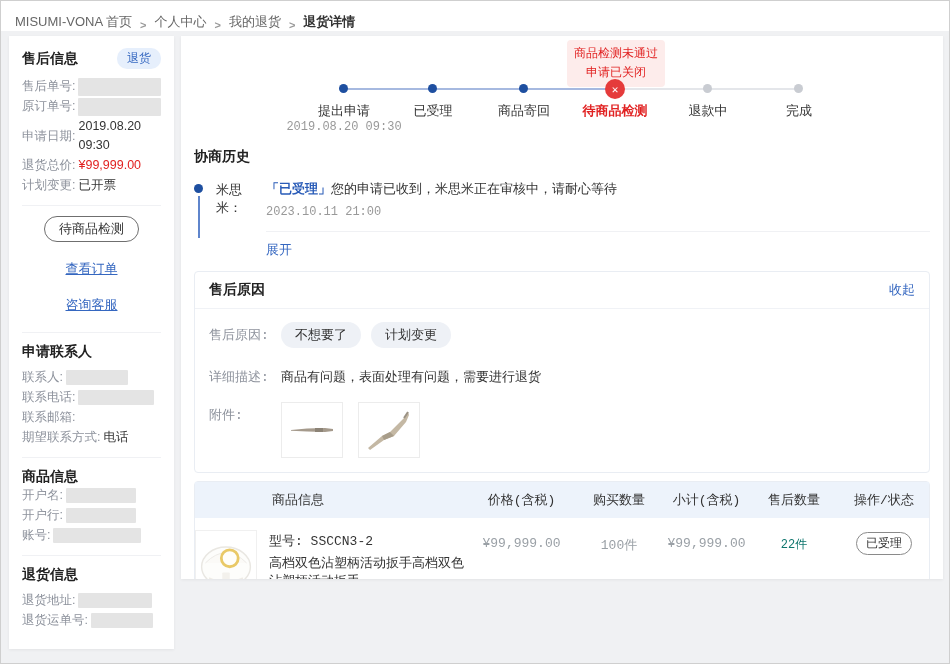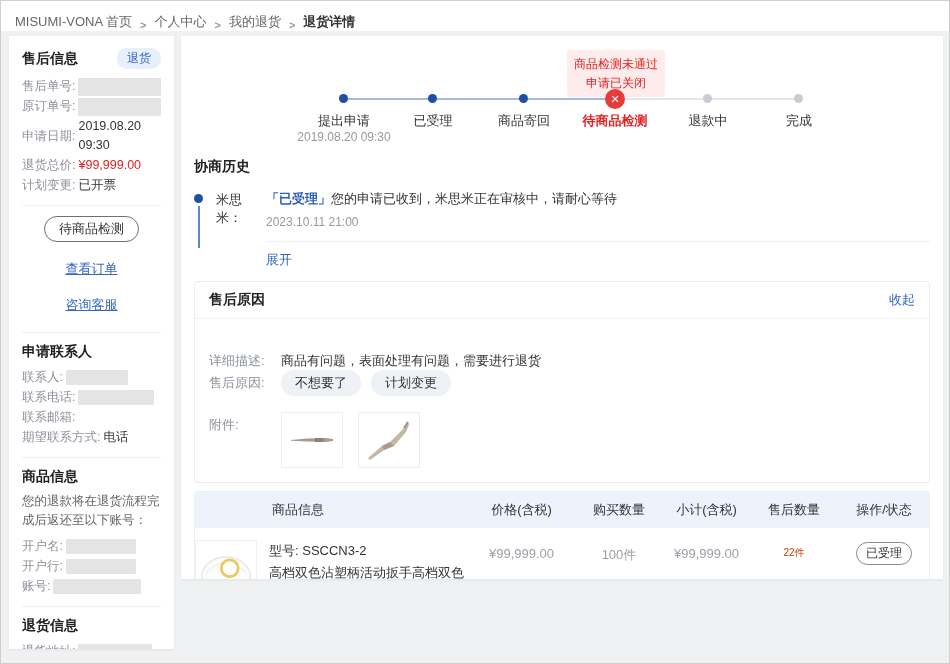--- a/index.html
+++ b/index.html
@@ -8,21 +8,21 @@
   .viewport { position:relative; width:950px; height:664px; border:1px solid #cfcfcf; background:#f0f1f3; overflow:hidden; }
 
   
   .breadcrumb { height:30px; background:#fff; display:flex; align-items:flex-end; padding-left:14px; font-size:13px; color:#666; }
   .breadcrumb .sep { color:#999; margin:0 8px; font-size:11px; font-weight:bold; }
   .breadcrumb .crumb { color:#666; cursor:pointer; }
   .breadcrumb .crumb.current { color:#333; font-weight:bold; }
 
   
   .sidebar { position:absolute; left:8px; top:35px; width:165px; height:613px; background:#fff; box-shadow:0 1px 3px rgba(0,0,0,.06); padding:12px 13px; overflow:hidden; }
-  .main { position:absolute; left:180px; top:35px; width:762px; height:543px; background:#fff; box-shadow:0 1px 3px rgba(0,0,0,.06); padding:10px 13px 10px 13px; overflow:hidden; }
+  .main { position:absolute; left:180px; top:35px; width:762px; height:543px; background:#fff; box-shadow:0 1px 3px rgba(0,0,0,.06); padding:0 13px 10px 13px; overflow:hidden;font-family:Liberation Mono, monospace; }
 
   
   .sb-head { display:flex; align-items:center; justify-content:space-between; margin-bottom:8px; }
   .sb-title { font-size:14px; font-weight:bold; color:#222; }
   .sb-badge { background:#e6effc; color:#3567c0; font-size:12px; padding:2px 10px; border-radius:10px; }
   .sb-row { display:flex; line-height:19px; margin-bottom:1px; font-size:12.5px; align-items:center; }
   .sb-label { color:#8d929c; white-space:nowrap; }
   .sb-val { color:#333; margin-left:3px; }
   .sb-val.red { color:#e12222; }
   .redact { display:inline-block; background:#e4e4e4; height:15px; border-radius:1px; vertical-align:middle; margin-left:3px; }
@@ -86,21 +86,21 @@
   .col.c-qty { width:90px; }
   .col.c-sub { width:85px; }
   .col.c-after { width:90px; }
   .col.c-status { width:90px; }
   .t-head .col-info { padding-left:77px; align-items:center; }
   .prod-img { width:65px; height:65px; border:1px solid #f0f0f0; display:flex; align-items:center; justify-content:center; }
   .prod-text { margin-left:12px; padding-top:2px; }
   .prod-model { font-size:13px; color:#333; }
   .prod-name { font-size:13px; color:#333; margin-top:4px; }
   .val-gray { font-size:13px; color:#9aa0a6; padding-top:6px; }
-  .val-dark { font-size:10px; color:#c2410c; padding-top:6px; }
+  .val-dark { font-size:12px; color:#0f766e; padding-top:6px; }
   .st-badge { display:inline-block; border:1px solid #8a8a8a; border-radius:12px; padding:2px 9px; font-size:12px; color:#333; margin-top:2px; background:#fff; }
 </style>
 </head>
 <body>
 
 <div class="viewport">
 
   <div class="breadcrumb">
     <span class="crumb">MISUMI-VONA 首页</span>
     <span class="sep">&gt;</span>
@@ -155,21 +155,20 @@
     <div class="sb-row">
         <span class="sb-label">联系邮箱:</span>
       </div>
     <div class="sb-row">
         <span class="sb-label">期望联系方式:</span>
         <span class="sb-val">电话</span>
       </div>
 
     <div class="sb-divider"></div>
     <div class="sb-title">商品信息</div>
-    <div class="sb-note">您的退款将在退货流程完成后返还至以下账号：</div>
     <div class="sb-row">
         <span class="sb-label">开户名:</span>
         <span class="redact" style="width:70px"></span>
       </div>
     <div class="sb-row">
         <span class="sb-label">开户行:</span>
         <span class="redact" style="width:70px"></span>
       </div>
     <div class="sb-row">
         <span class="sb-label">账号:</span>
@@ -227,30 +226,30 @@
         <div class="h-expand">展开</div>
       </div>
     </div>
 
     <div class="box reason-box">
       <div class="box-head">
         <span class="box-title">售后原因</span>
         <span class="collapse-link">收起</span>
       </div>
       <div class="box-body">
-        <div class="r-row" style="margin-top:16px">
-          <span class="r-label">详细描述:</span>
-          <span class="r-text">商品有问题，表面处理有问题，需要进行退货</span>
-        </div>
         <div class="r-row">
           <span class="r-label">售后原因:</span>
           <span class="tags">
             <span class="tag">不想要了</span>
             <span class="tag">计划变更</span>
           </span>
+        </div>
+        <div class="r-row" style="margin-top:16px">
+          <span class="r-label">详细描述:</span>
+          <span class="r-text">商品有问题，表面处理有问题，需要进行退货</span>
         </div>
         <div class="r-row attach-row">
           <span class="r-label">附件:</span>
           <span class="attach-imgs">
             <span class="attach-box">
               <svg width="54" height="48" viewBox="0 0 54 48">
                 <polygon points="6,24 22,22.5 40,22 48,23 48,25 40,26 22,25.5 6,24.8" fill="#a59a8c"></polygon>
                 <rect x="30" y="22" width="8" height="4" fill="#8c8376"></rect>
               </svg>
             </span>

